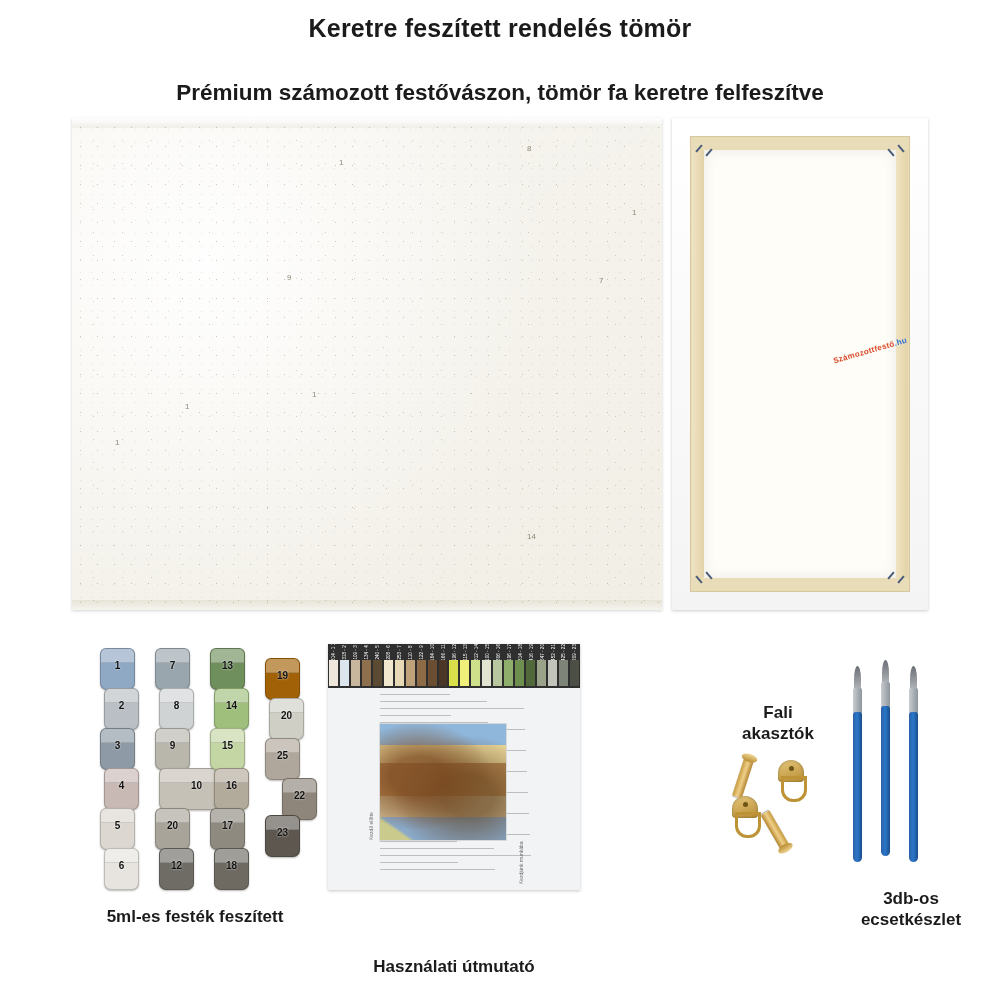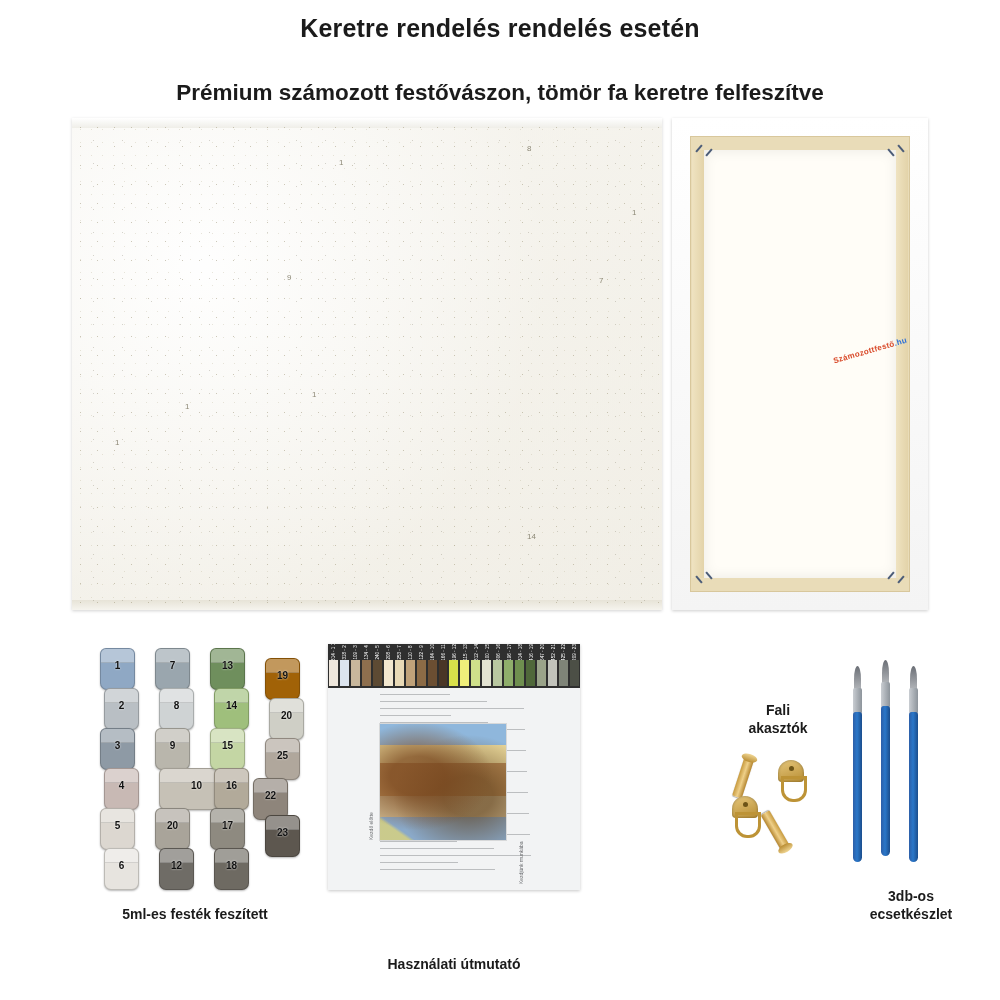--- a/index.html
+++ b/index.html
@@ -180,21 +180,21 @@
     top: 11px;
     text-align: center;
     font-size: 10px;
     font-weight: bold;
     color: #111;
     text-shadow: 0 0 2px rgba(255,255,255,.85);
   }
   .caption {
     position: absolute;
     text-align: center;
-    font-size: 14px;
+    font-size: 17px;
     font-weight: bold;
     color: #1b1b1b;
     line-height: 1.25;
   }
 
   
   .manual {
     position: absolute;
     left: 328px;
     top: 644px;
@@ -355,21 +355,21 @@
     position: absolute;
     left: 15px; top: 6px;
     width: 5px; height: 5px;
     border-radius: 50%;
     background: #6d5417;
   }
 </style>
 </head>
 <body>
 
-<div class="title">Keretre rendelés rendelés esetén</div>
+<div class="title">Keretre feszített rendelés tömör</div>
 <div class="subtitle">Prémium számozott festővászon, tömör fa keretre felfeszítve</div>
 
 <div class="photo-area">
 
   <div class="canvas-front">
     <div class="edge-top"></div>
     <div class="edge-bottom"></div>
     <span class="num" style="left:267px;top:40px">1</span>
     <span class="num" style="left:455px;top:26px">8</span>
     <span class="num" style="left:560px;top:90px">1</span>
@@ -487,21 +487,21 @@
       <span class="lbl">19</span>
     </div>
     <div class="pot" style="left: 189px; top: 50px; background: rgb(207, 207, 198);">
       <span class="cap"></span>
       <span class="lbl">20</span>
     </div>
     <div class="pot" style="left: 185px; top: 90px; background: rgb(176, 167, 156);">
       <span class="cap"></span>
       <span class="lbl">25</span>
     </div>
-    <div class="pot" style="left: 173px; top: 130px; background: rgb(142, 133, 123);">
+    <div class="pot" style="left: 202px; top: 130px; background: rgb(142, 133, 123);">
       <span class="cap"></span>
       <span class="lbl">22</span>
     </div>
     <div class="pot" style="left: 185px; top: 167px; background: rgb(93, 87, 79);">
       <span class="cap"></span>
       <span class="lbl">23</span>
     </div>
   </div>
 <div class="caption" style="left:30px;top:906px;width:330px">5ml-es festék feszített</div>
 

